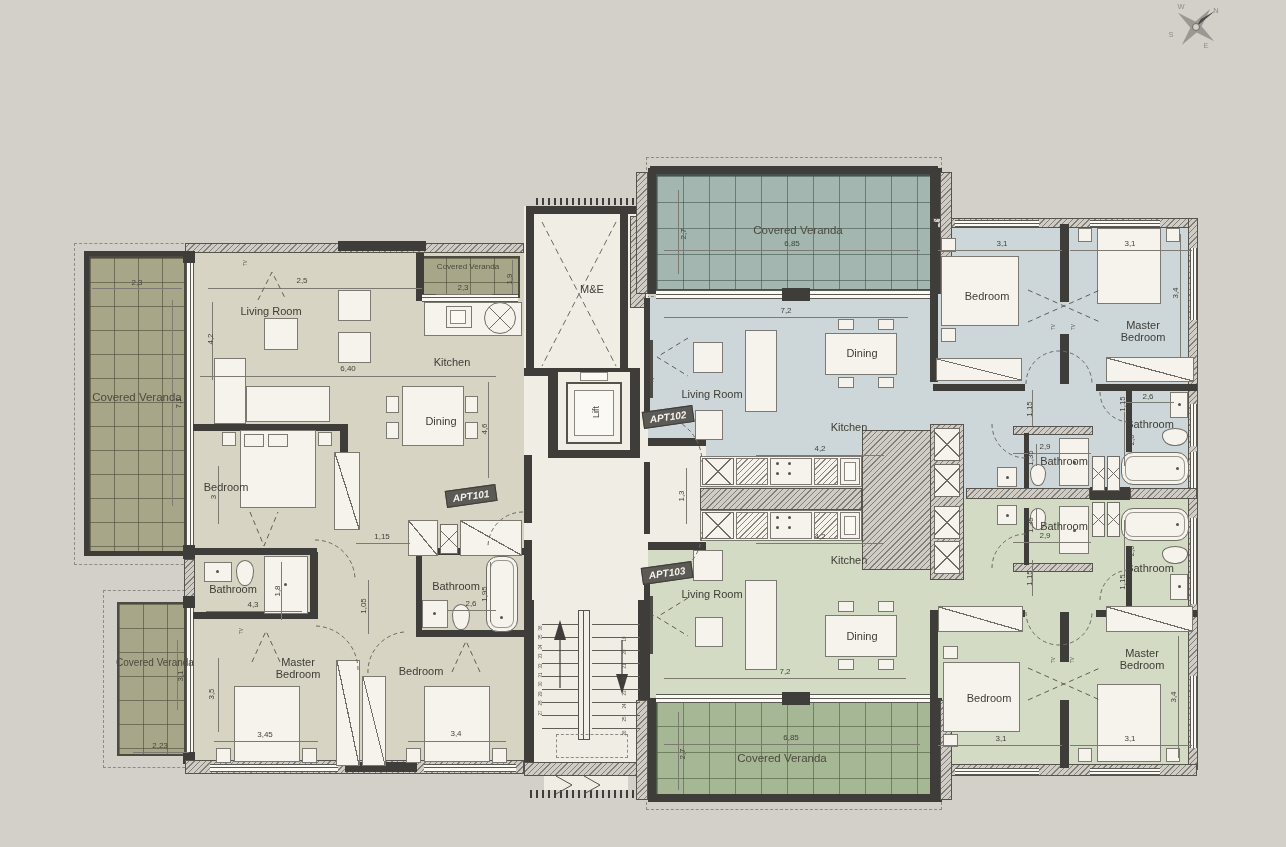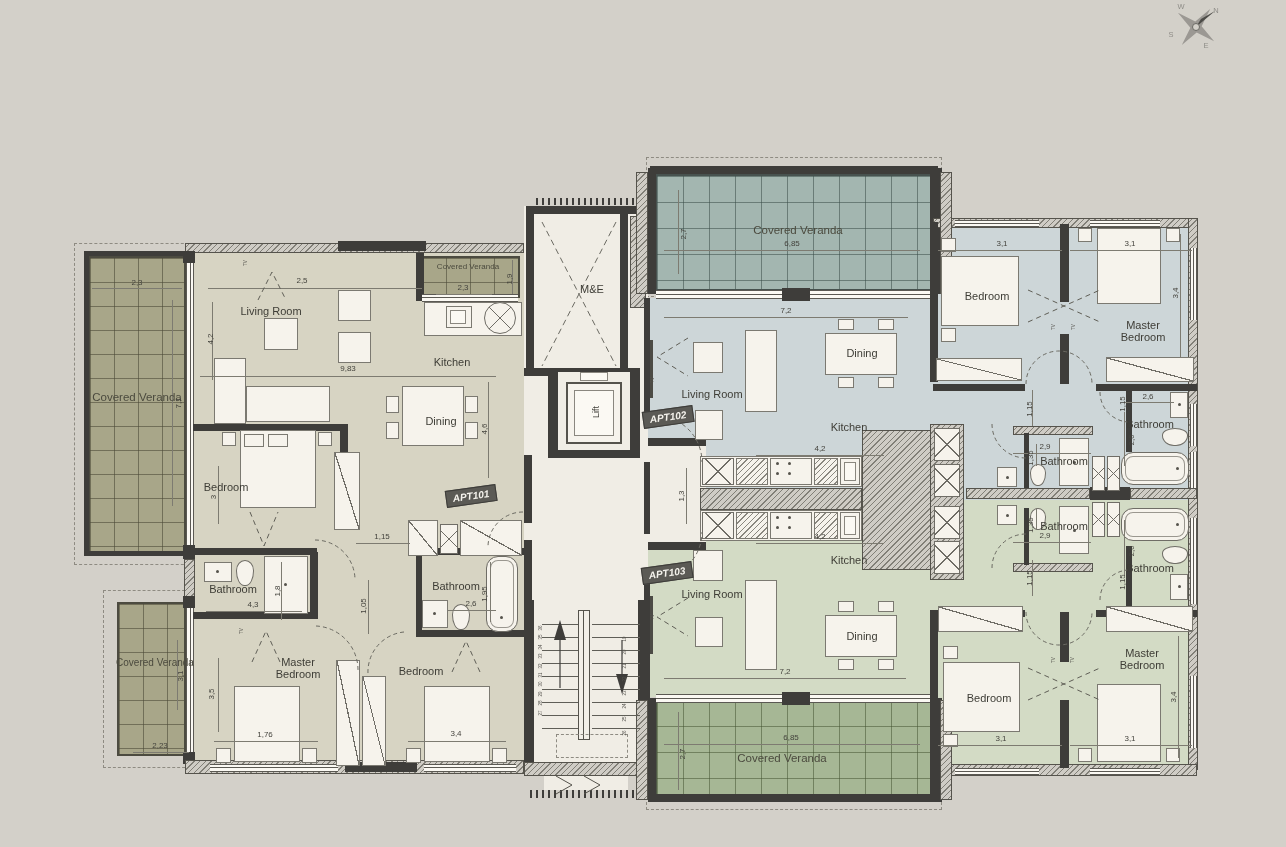--- a/index.html
+++ b/index.html
@@ -436,26 +436,26 @@
       <div class="lbl ver" style="left: 137px; top: 397px;">Covered Veranda</div>
       <div class="lbl verS" style="left: 468px; top: 266px;">Covered Veranda</div>
       <div class="lbl ver" style="left: 798px; top: 230px;">Covered Veranda</div>
       <div class="lbl verM" style="left: 155px; top: 662px;">Covered Veranda</div>
       <div class="lbl ver" style="left: 782px; top: 758px;">Covered Veranda</div>
       <div class="lbl badge" style="left: 471px; top: 496px;">APT101</div>
       <div class="lbl badge" style="left: 668px; top: 417px;">APT102</div>
       <div class="lbl badge" style="left: 667px; top: 573px;">APT103</div>
       <div class="lbl dim" style="left: 137px; top: 282px;">2,3</div>
       <div class="lbl dim" style="left: 302px; top: 280px;">2,5</div>
-      <div class="lbl dim" style="left: 348px; top: 368px;">9,83</div>
+      <div class="lbl dim" style="left: 348px; top: 368px;">6,40</div>
       <div class="lbl dim" style="left: 463px; top: 287px;">2,3</div>
       <div class="lbl dim" style="left: 382px; top: 536px;">1,15</div>
       <div class="lbl dim" style="left: 253px; top: 604px;">4,3</div>
       <div class="lbl dim" style="left: 471px; top: 603px;">2,6</div>
-      <div class="lbl dim" style="left: 265px; top: 734px;">1,76</div>
+      <div class="lbl dim" style="left: 265px; top: 734px;">3,45</div>
       <div class="lbl dim" style="left: 456px; top: 733px;">3,4</div>
       <div class="lbl dim" style="left: 160px; top: 745px;">2,23</div>
       <div class="lbl dim" style="left: 792px; top: 243px;">6,85</div>
       <div class="lbl dim" style="left: 786px; top: 310px;">7,2</div>
       <div class="lbl dim" style="left: 820px; top: 448px;">4,2</div>
       <div class="lbl dim" style="left: 820px; top: 536px;">4,2</div>
       <div class="lbl dim" style="left: 785px; top: 671px;">7,2</div>
       <div class="lbl dim" style="left: 791px; top: 737px;">6,85</div>
       <div class="lbl dim" style="left: 1002px; top: 243px;">3,1</div>
       <div class="lbl dim" style="left: 1130px; top: 243px;">3,1</div>

